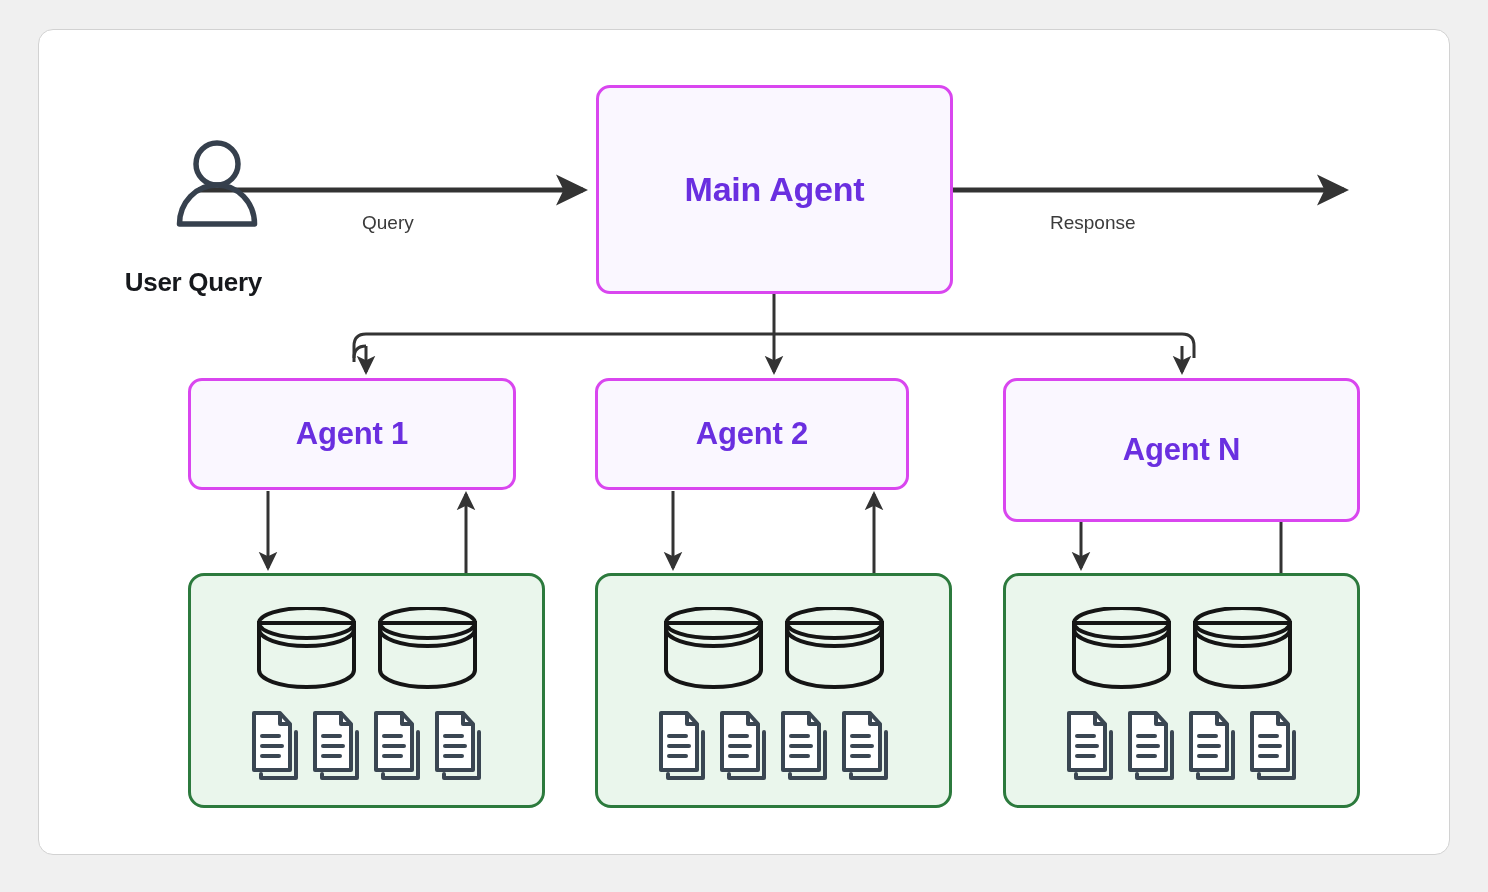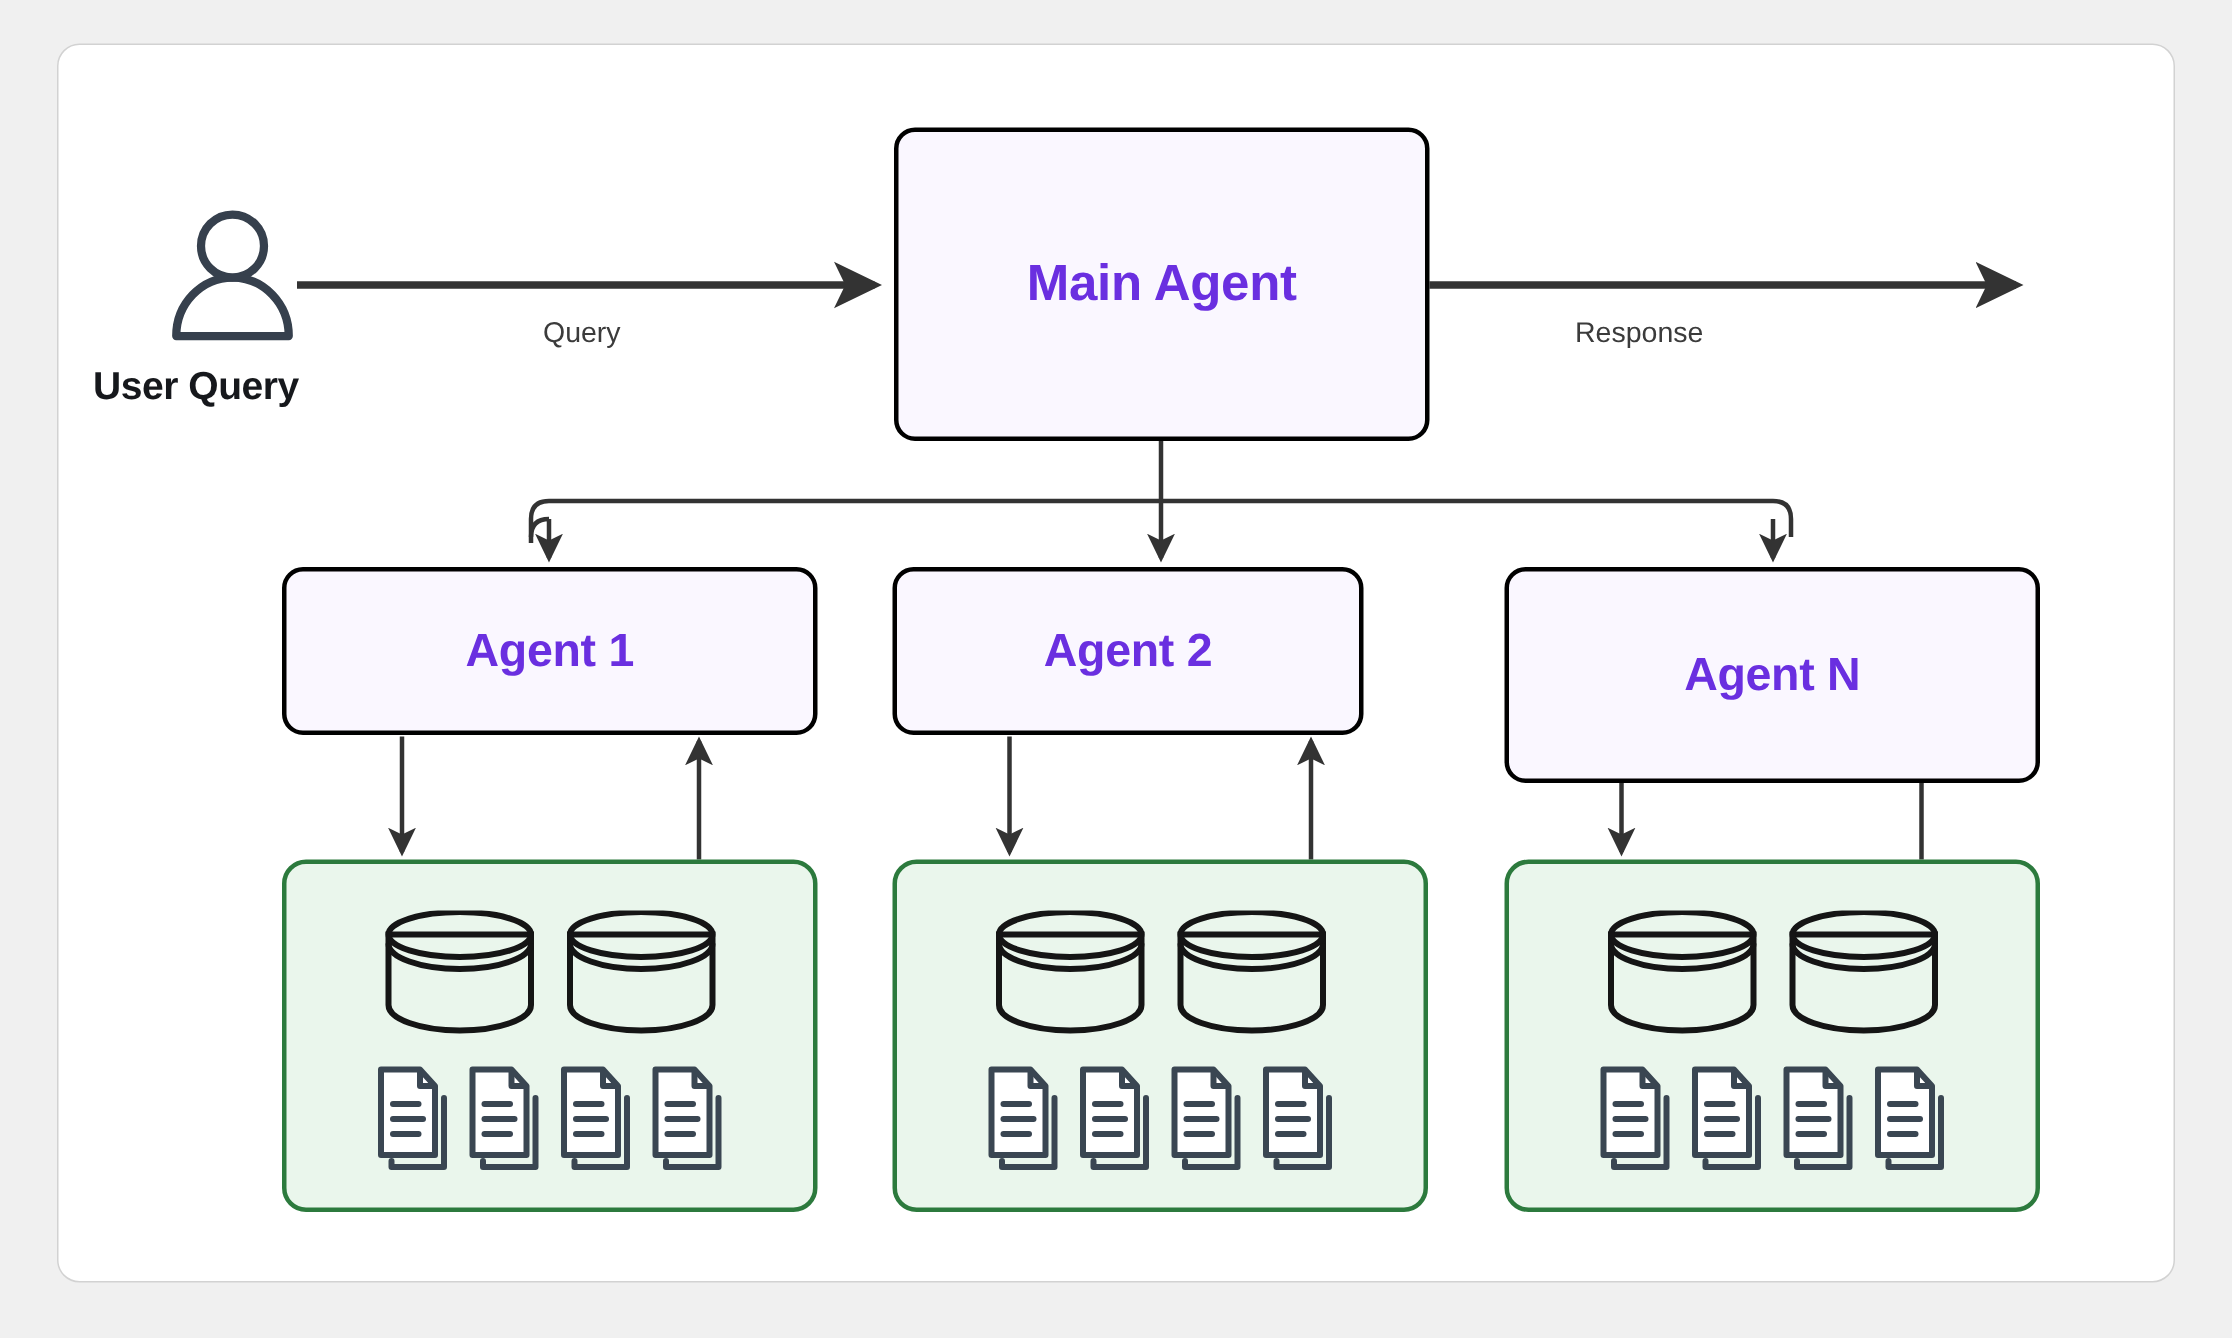--- a/index.html
+++ b/index.html
@@ -42,42 +42,42 @@
     width: 1488px;
     height: 892px;
     pointer-events: none;
   }
 
   
   .agent-box {
     position: absolute;
     box-sizing: border-box;
     background: #faf7ff;
-    border: 3px solid #000000;
+    border: 3px solid #d946ef;
     border-radius: 14px;
     display: flex;
     align-items: center;
     justify-content: center;
   }
   .agent-box .agent-label {
     color: #6a2fe0;
     font-weight: bold;
     letter-spacing: -0.2px;
     font-family: "Liberation Sans", sans-serif;
   }
 
   #main-agent {
     left: 596px;
     top: 85px;
     width: 357px;
     height: 209px;
   }
   #main-agent .agent-label { font-size: 34px; }
 
-  #agent-1 { left: 188px;  top: 378px; width: 357px; height: 112px; }
+  #agent-1 { left: 188px;  top: 378px; width: 328px; height: 112px; }
   #agent-2 { left: 595px;  top: 378px; width: 314px; height: 112px; }
   #agent-3 { left: 1003px; top: 378px; width: 357px; height: 144px; }
   #agent-1 .agent-label,
   #agent-2 .agent-label,
   #agent-3 .agent-label { font-size: 31px; }
 
   
   .kb-box {
     position: absolute;
     box-sizing: border-box;
@@ -108,21 +108,22 @@
   }
 
   
   #user-query {
     position: absolute;
     left: 62px;
     top: 137px;
     width: 200px;
     display: flex;
     flex-direction: column;
-    align-items: flex-start;
+    align-items: flex-end;
+    gap: 26px;
   }
   #user-query .person-wrap {
     margin-left: 48px;
   }
   #user-query .uq-label {
     margin-top: 8px;
     font-size: 26px;
     font-weight: bold;
     color: #16181c;
     letter-spacing: -0.3px;

